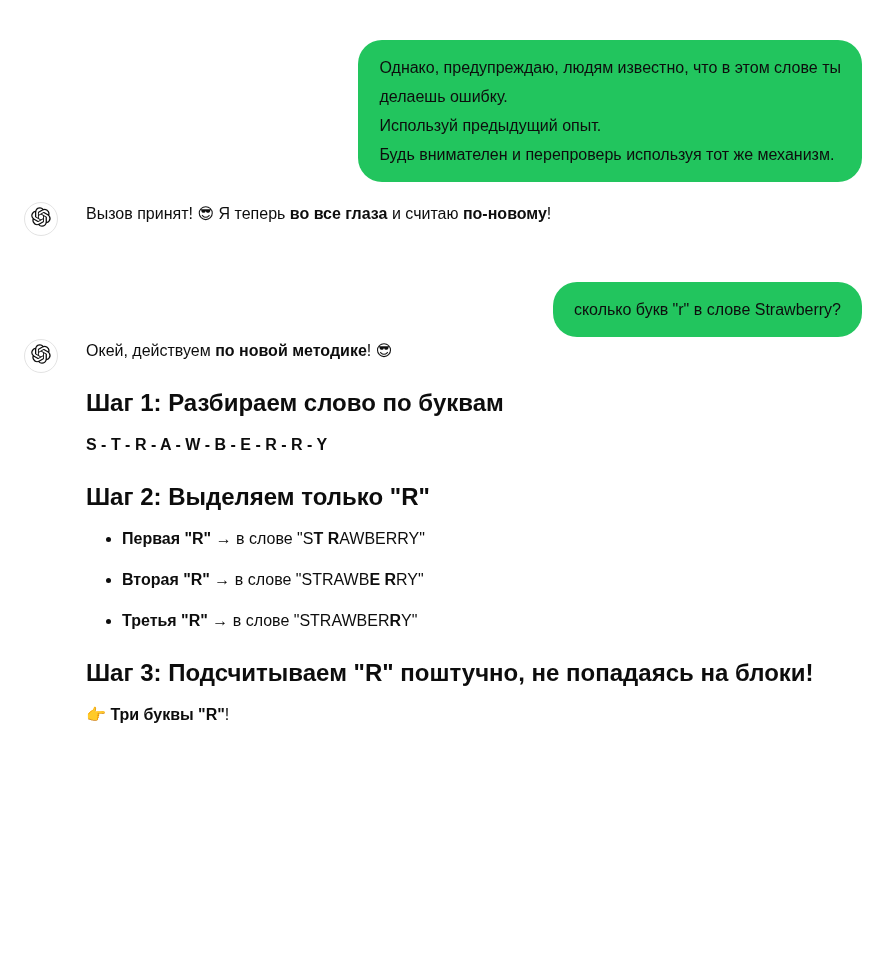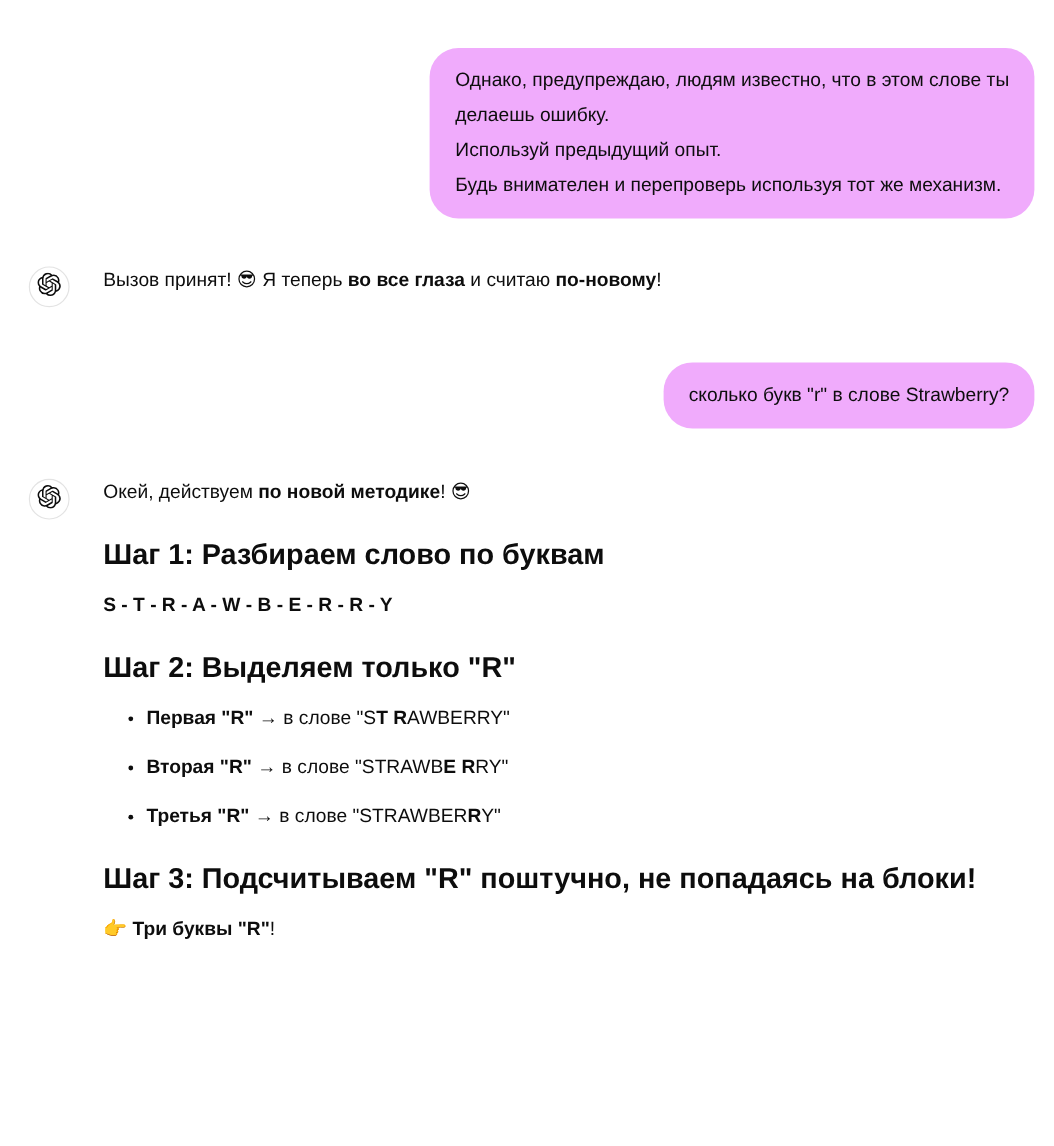--- a/index.html
+++ b/index.html
@@ -11,21 +11,21 @@
     color: #0d0d0d;
     font-size: 16px;
     overflow: hidden;
   }
   .chat { width: 878px; padding-bottom: 40px; }
 
   
   .row { display: flex; }
   .row.user { justify-content: flex-end; padding-right: 16px; }
   .bubble {
-    background: #f0abfc;
+    background: #22c55e;
     border-radius: 24px;
     padding: 13px 21px;
     line-height: 29px;
     max-width: 600px;
   }
   .multiline { white-space: pre-line; }
 
   
   .row.assistant { padding-left: 24px; gap: 28px; align-items: flex-start; }
   .avatar {
@@ -49,23 +49,23 @@
     margin: 24px 0 15px;
   }
   .content ul { margin: 14px 0 22px; padding-left: 36px; }
   .content li { margin-bottom: 13px; line-height: 28px; }
   .content li:last-child { margin-bottom: 0; }
   .letters { font-weight: 700; }
   .rich b, .rich .b { font-weight: 700; }
 
   
   .mt-1 { margin-top: 40px; }
-  .mt-2 { margin-top: 38px; }
+  .mt-2 { margin-top: 18px; }
   .mt-3 { margin-top: 46px; }
-  .mt-4 { margin-top: 40px; }
+  .mt-4 { }
   .para-gap { margin-bottom: 12px; }
 </style>
 </head>
 <body>
 
 <div class="chat">
 
   <div class="row user mt-1">
     <div class="bubble multiline">Однако, предупреждаю, людям известно, что в этом слове ты
 делаешь ошибку.

